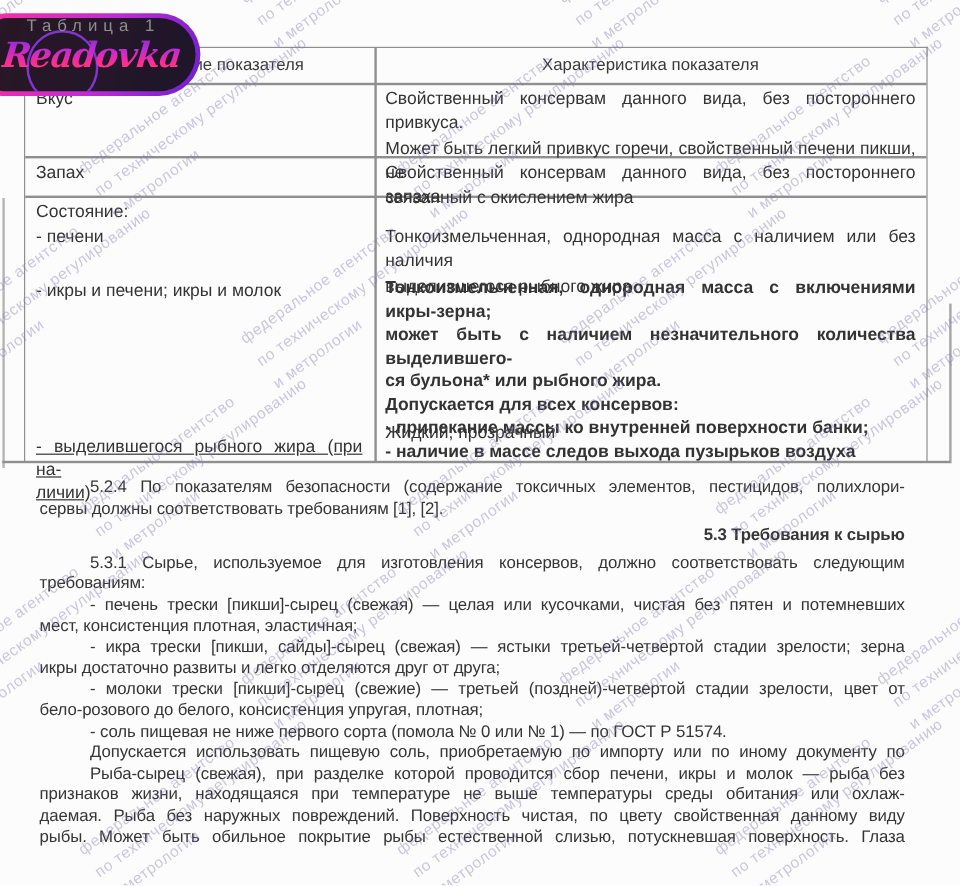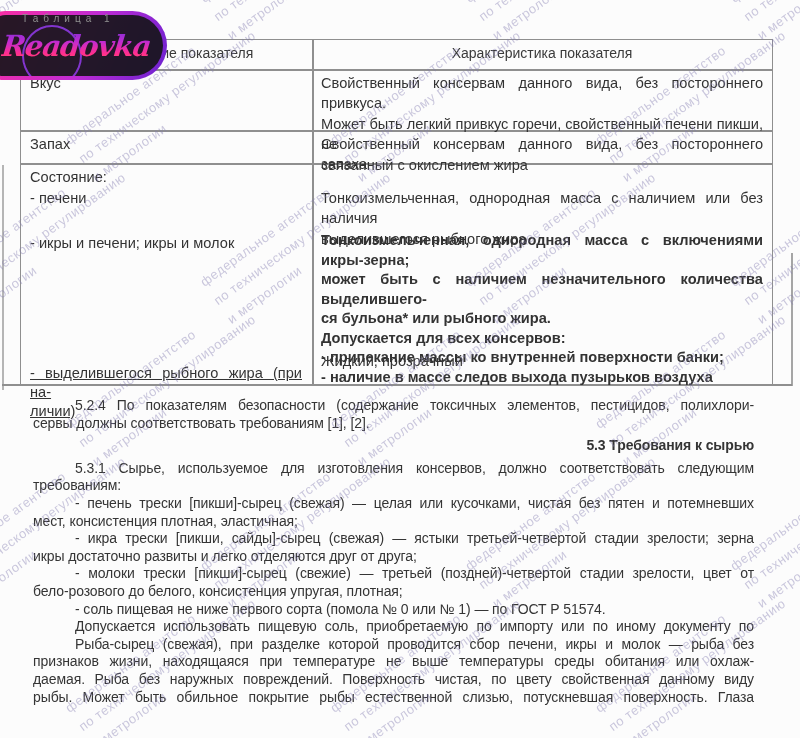--- a/index.html
+++ b/index.html
@@ -26,21 +26,21 @@
   .rightcol{left:300px;width:442px;text-align:justify;}
   .jl{text-align-last:justify;}
   .lh195{line-height:19.5px;font-weight:bold;}
   .lh19{line-height:19px;}
 
   .bottom-rule{position:absolute;left:2px;top:384px;width:790px;height:1.5px;background:#8f8f8f;z-index:3;}
   .art-left{position:absolute;left:2px;top:165px;width:1.5px;height:225px;background:#b5b5b5;z-index:2;}
   .art-right{position:absolute;left:791px;top:253px;width:1.5px;height:133px;background:#a5a5a5;z-index:2;}
 
   
-  .caption{position:absolute;left:22px;top:13px;font-size:10px;letter-spacing:5px;
+  .caption{position:absolute;left:22px;top:13px;font-size:14px;letter-spacing:5px;
            color:#8f8f8f;z-index:40;}
   .logo{position:absolute;left:-14px;top:11px;width:181px;height:69px;
         border-radius:26px 46px 46px 22px;padding:4px;box-sizing:border-box;
         background:linear-gradient(112deg,#ff2f9e 0%,#c02bd4 55%,#6a22d0 100%);z-index:30;}
   .logo-inner{width:100%;height:100%;border-radius:22px 42px 42px 18px;
         background:rgba(24,22,28,0.93);position:relative;overflow:hidden;
         display:flex;align-items:center;justify-content:center;}
   .logo-ellipse{position:absolute;left:32px;top:10px;width:56px;height:58px;
         border:2px solid rgba(135,55,215,0.95);border-radius:50%;}
   .logo-text{font-family:"DejaVu Serif",serif;font-style:italic;font-weight:bold;

